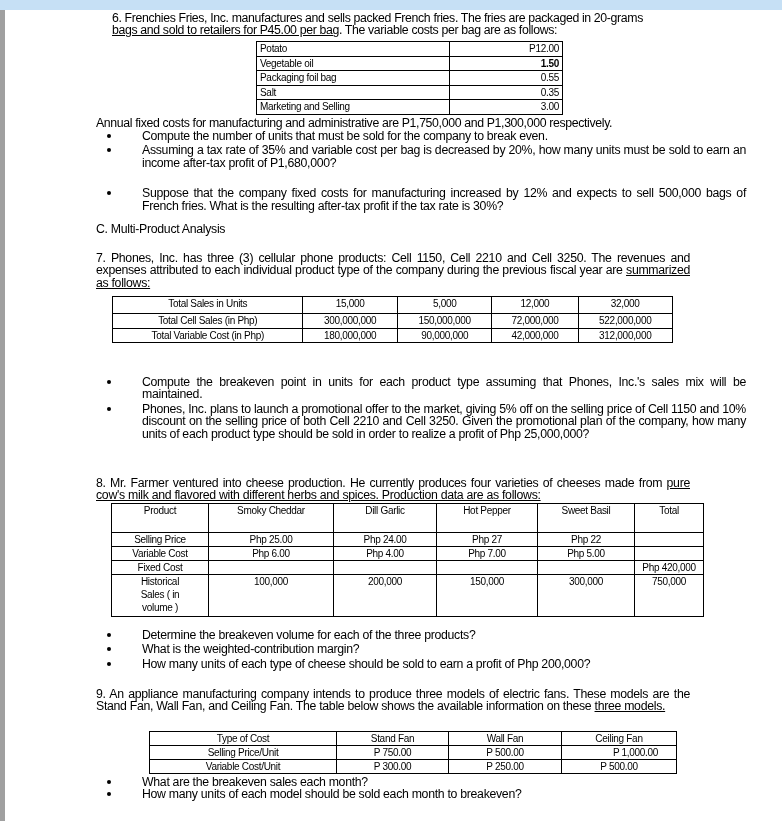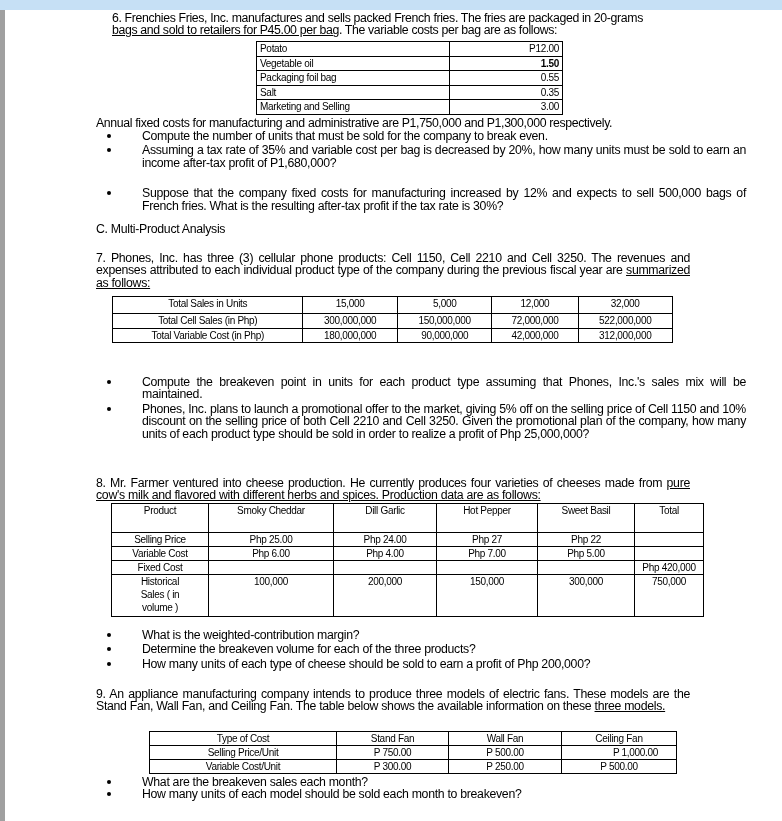--- a/index.html
+++ b/index.html
@@ -150,22 +150,22 @@
           <td class="c" style="line-height:13px;">100,000</td>
           <td class="c" style="line-height:13px;">200,000</td>
           <td class="c" style="line-height:13px;">150,000</td>
           <td class="c" style="line-height:13px;">300,000</td>
           <td class="c" style="line-height:13px;">750,000</td>
     </tr>
   </tbody>
     </table>
 
   <ul class="b" style="position:absolute;left:88px;top:629px;width:604px;padding-left:54px;letter-spacing:-0.3px;">
+    <li style="margin-bottom:2px;">Determine the breakeven volume for each of the three products?</li>
     <li style="margin-bottom:2px;">What is the weighted-contribution margin?</li>
-    <li style="margin-bottom:2px;">Determine the breakeven volume for each of the three products?</li>
     <li>How many units of  each type of cheese should be sold to earn a profit of  Php 200,000?</li>
   </ul>
 
   <div class="just" style="position:absolute;left:96px;top:688px;width:594px;letter-spacing:-0.3px;">
     <span>9. An appliance manufacturing company intends to produce three models of electric fans. These models are the Stand Fan, Wall Fan, and Ceiling Fan. The table below shows the available information on these </span><span class="u">three models.</span>
   </div>
 
   <table style="position:absolute;left:134px;top:731px;width:528px;letter-spacing:-0.3px;">
     <tbody>
         <tr style="height:14px;">

